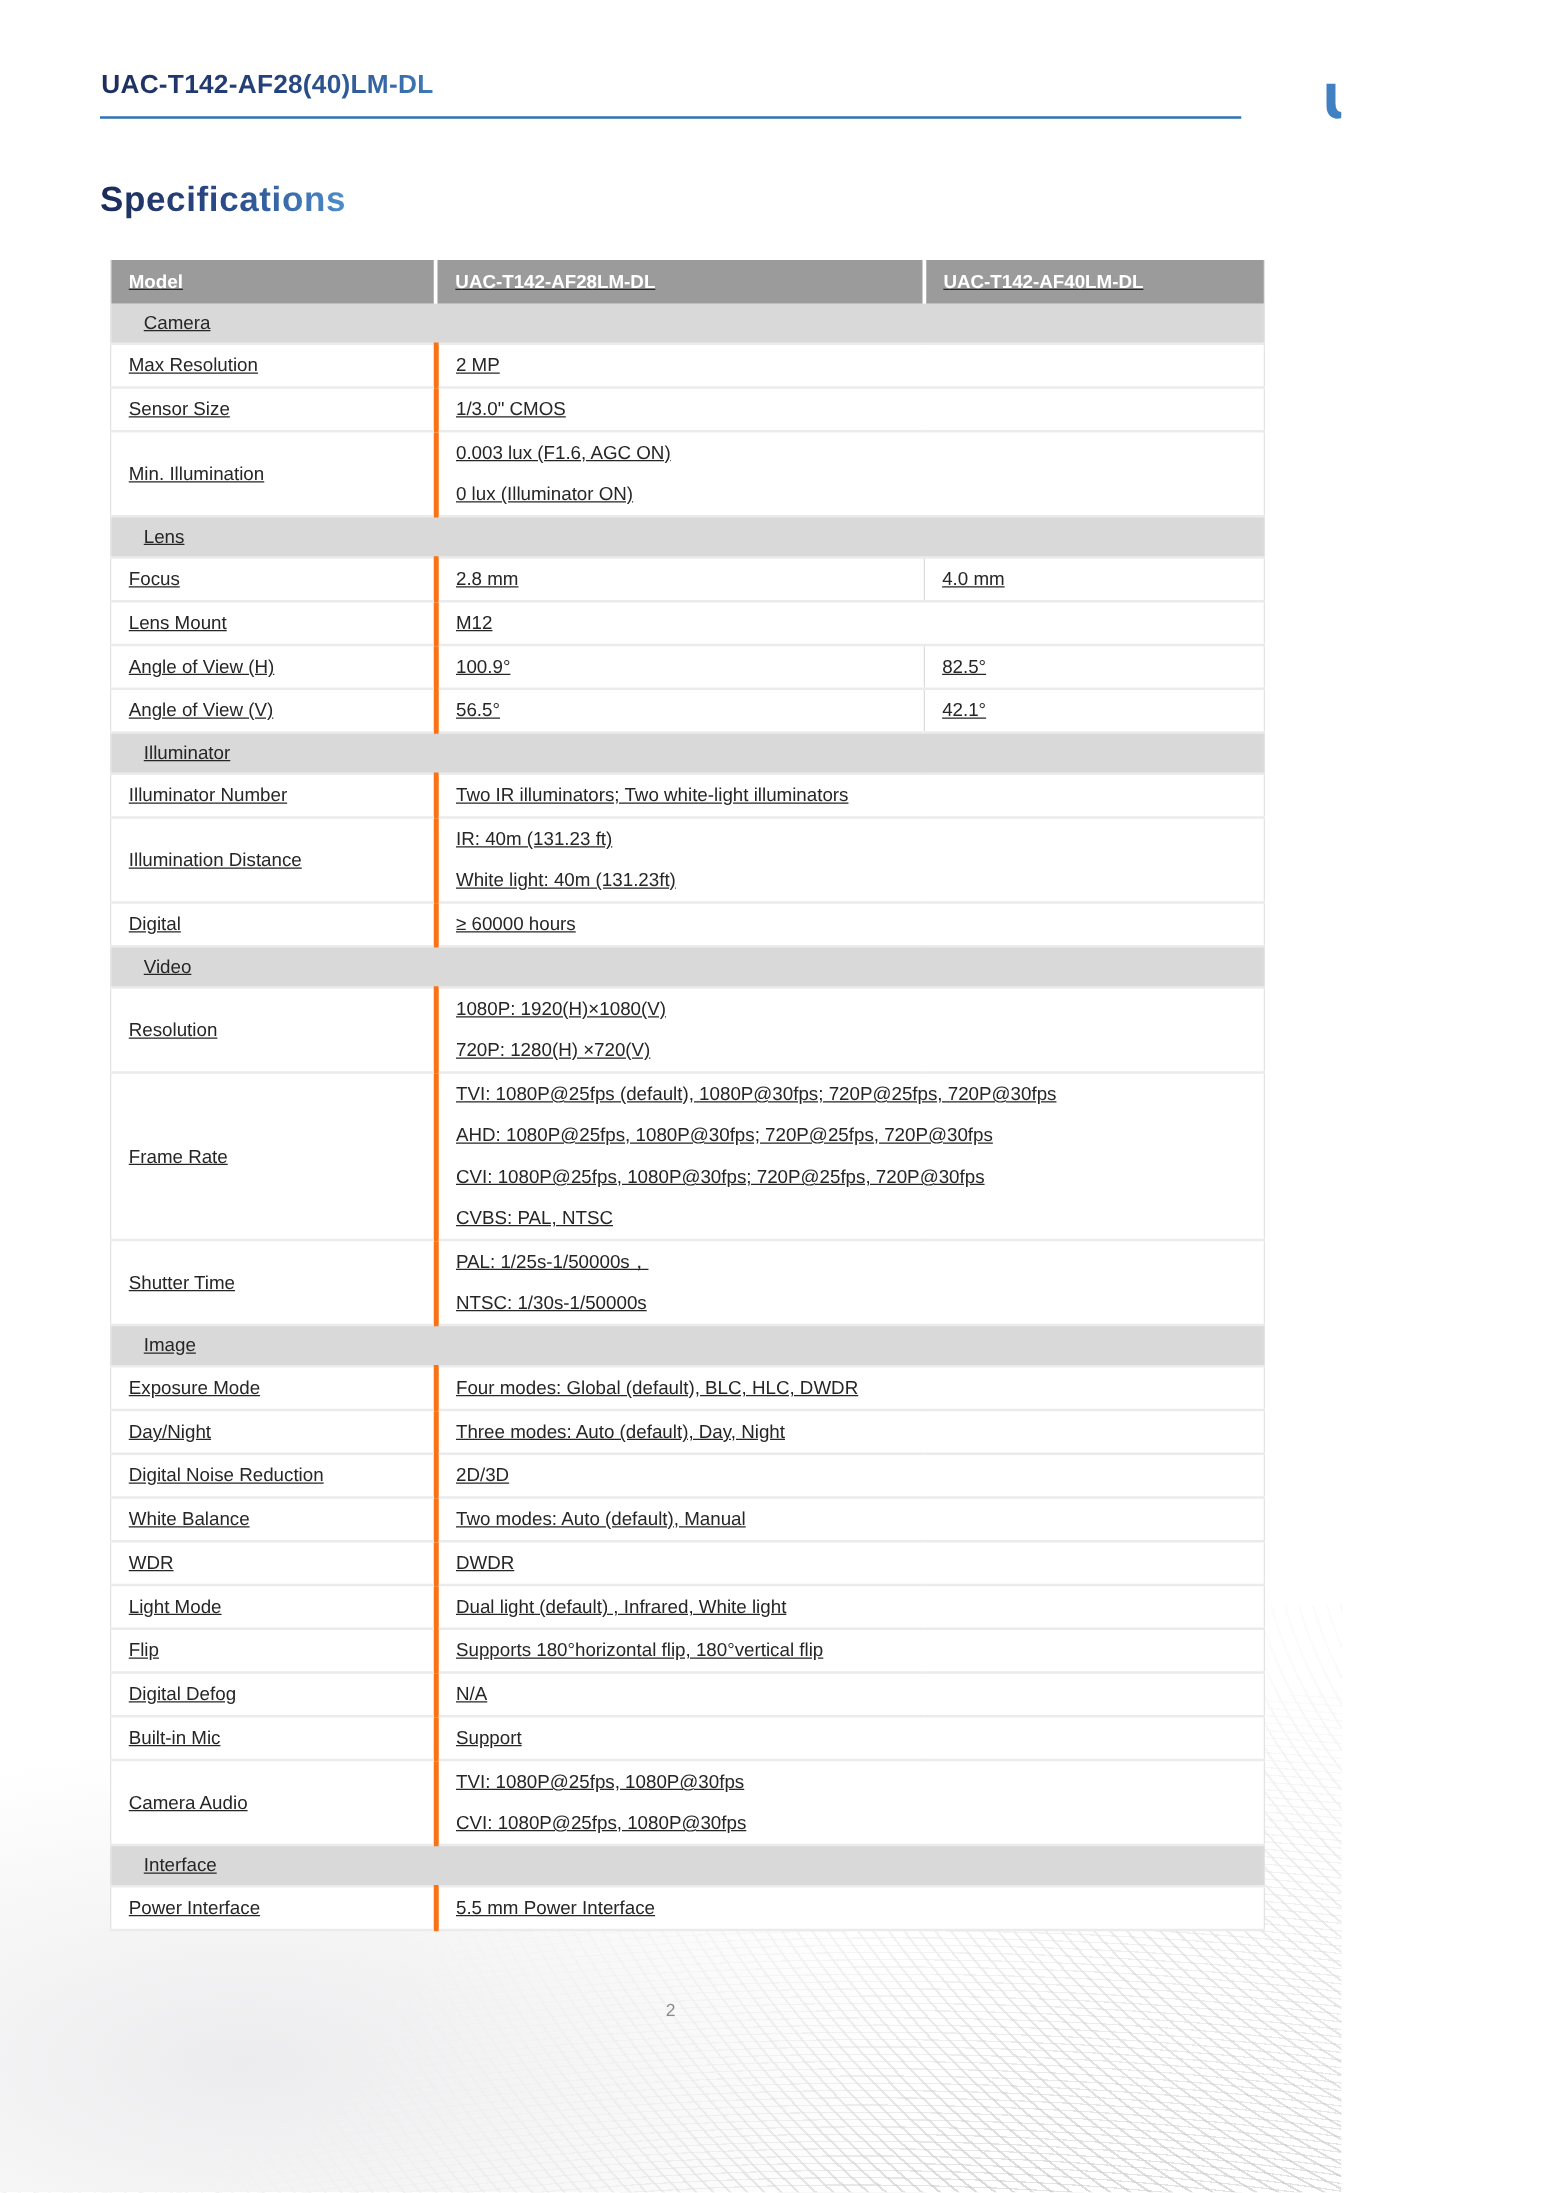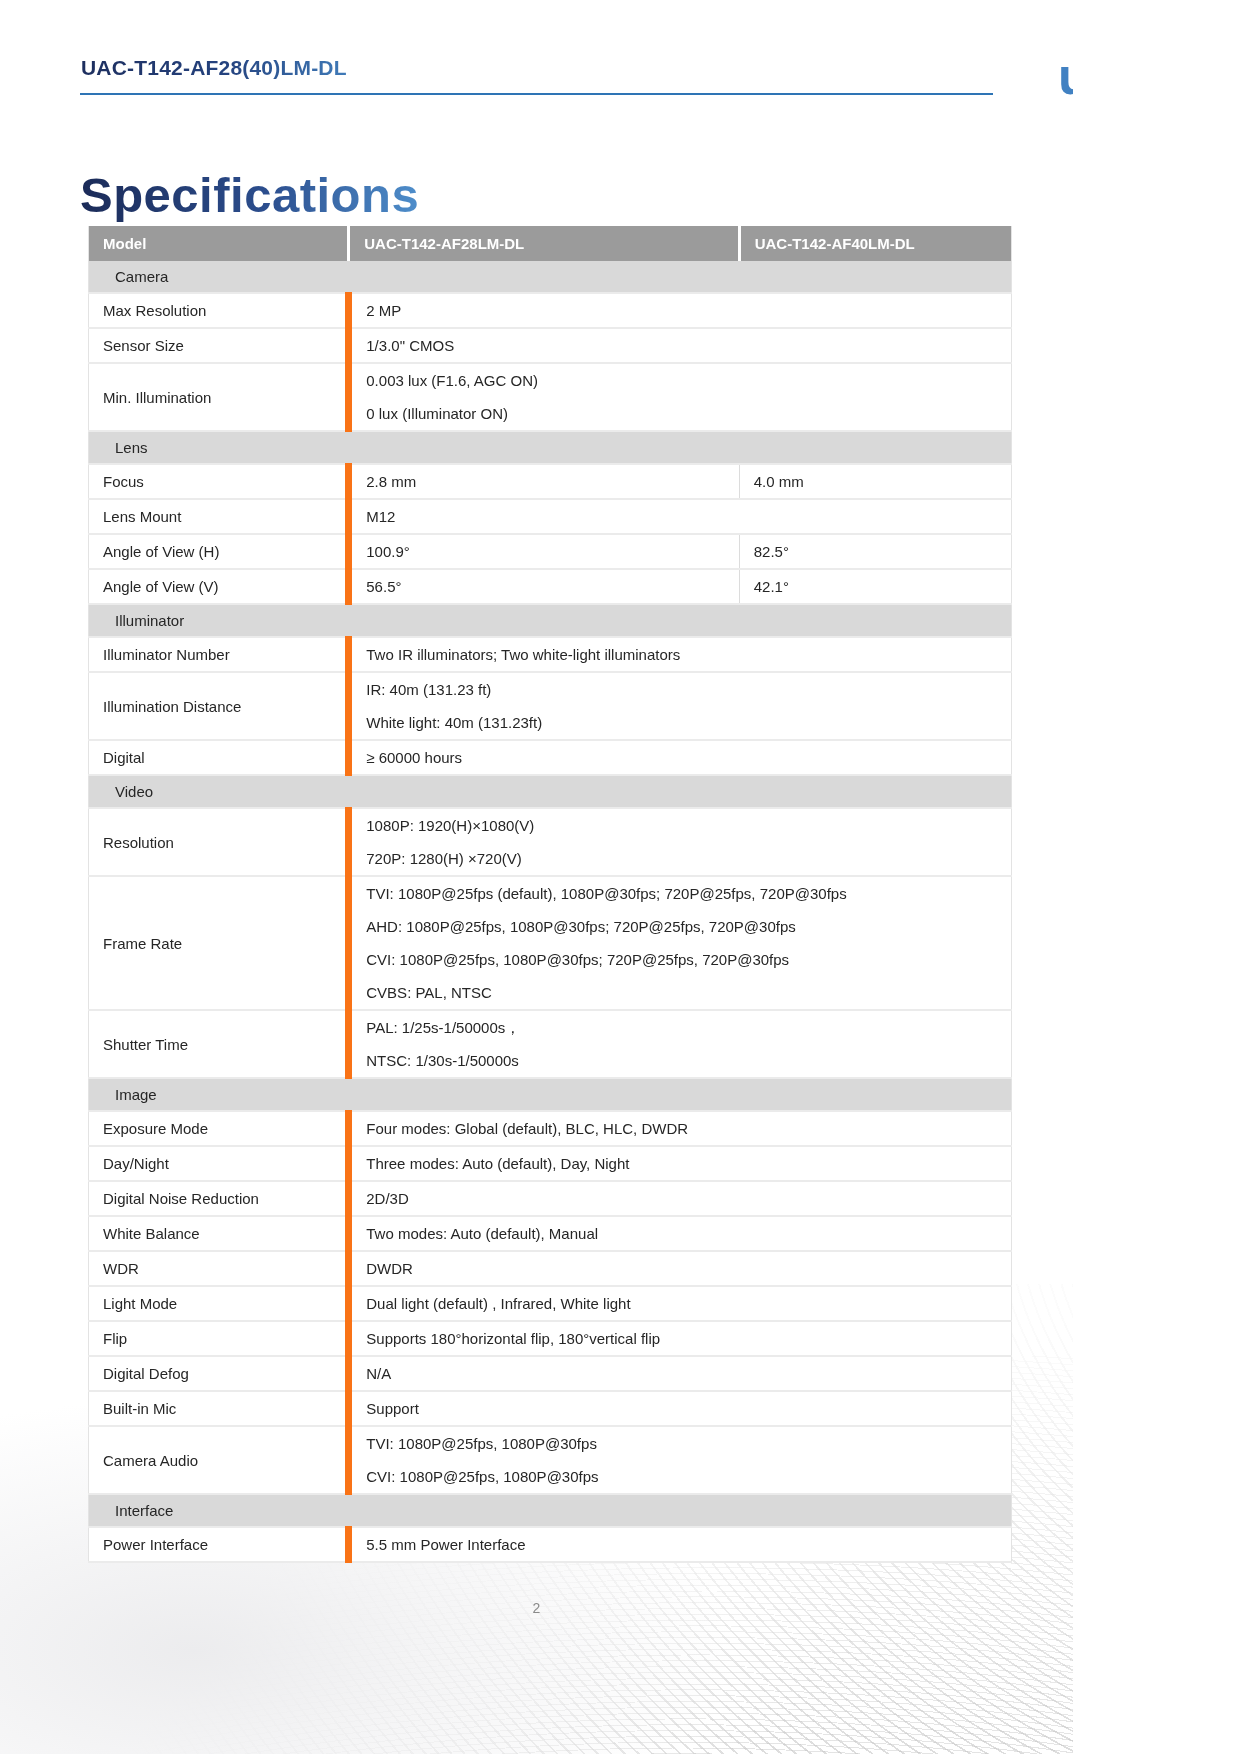--- a/index.html
+++ b/index.html
@@ -36,44 +36,44 @@
     color:#24407c;
     background:linear-gradient(90deg,#1d2e5e 0%,#25437f 55%,#3f7ab8 100%);
     -webkit-background-clip:text;background-clip:text;-webkit-text-fill-color:transparent;
     width:fit-content;
   }
   .header-rule{position:absolute;top:93px;left:80px;width:913px;height:2px;background:#2e74b5;}
   .logo{position:absolute;top:26px;left:1048px;width:130px;height:74px;text-align:right;}
   
   .page-title{
     position:absolute;top:144px;left:80px;
-    font-size:49px;font-weight:bold;letter-spacing:.5px;
+    font-size:28px;font-weight:bold;letter-spacing:.5px;
     color:#24407c;
     background:linear-gradient(90deg,#1b2b58 0%,#2c4e8e 55%,#4e8ecb 100%);
     -webkit-background-clip:text;background-clip:text;-webkit-text-fill-color:transparent;
     width:fit-content;
-    margin-top:23px;
   }
   
   table.spec{
-    position:absolute;top:226px;left:88px;width:924px;
+    position:absolute;top:208px;left:88px;width:924px;
     border-collapse:collapse;table-layout:fixed;
     font-size:15px;
+    text-decoration:underline;
   }
   table.spec th{
     background:#9b9b9b;color:#ffffff;font-weight:bold;text-align:left;
     padding:9px 14px;font-size:15px;
   }
   table.spec th.div{border-right:3px solid #ffffff;}
   table.spec td{border-bottom:2px solid #ebebeb;background:#ffffff;}
   table.spec td.section{
     background:#d9d9d9;padding:7px 26px;color:#262626;
   }
   table.spec td.label{
-    padding:7px 14px;border-right:7px solid #f97316;vertical-align:middle;margin-left:24px;
+    padding:7px 14px;border-right:4px solid #f97316;vertical-align:middle;margin-left:24px;
   }
   table.spec td.value{padding:0 14px;vertical-align:middle;}
   table.spec td.value .line{padding:7px 0;line-height:19px;}
   table.spec td.mid{border-right:1px solid #dcdcdc;}
   table.spec{border-left:1px solid #e3e3e3;border-right:1px solid #e3e3e3;}
   
   .page-number{
     position:absolute;top:1600px;left:0;width:100%;text-align:center;
     font-size:14px;color:#8a8a8a;
   }

